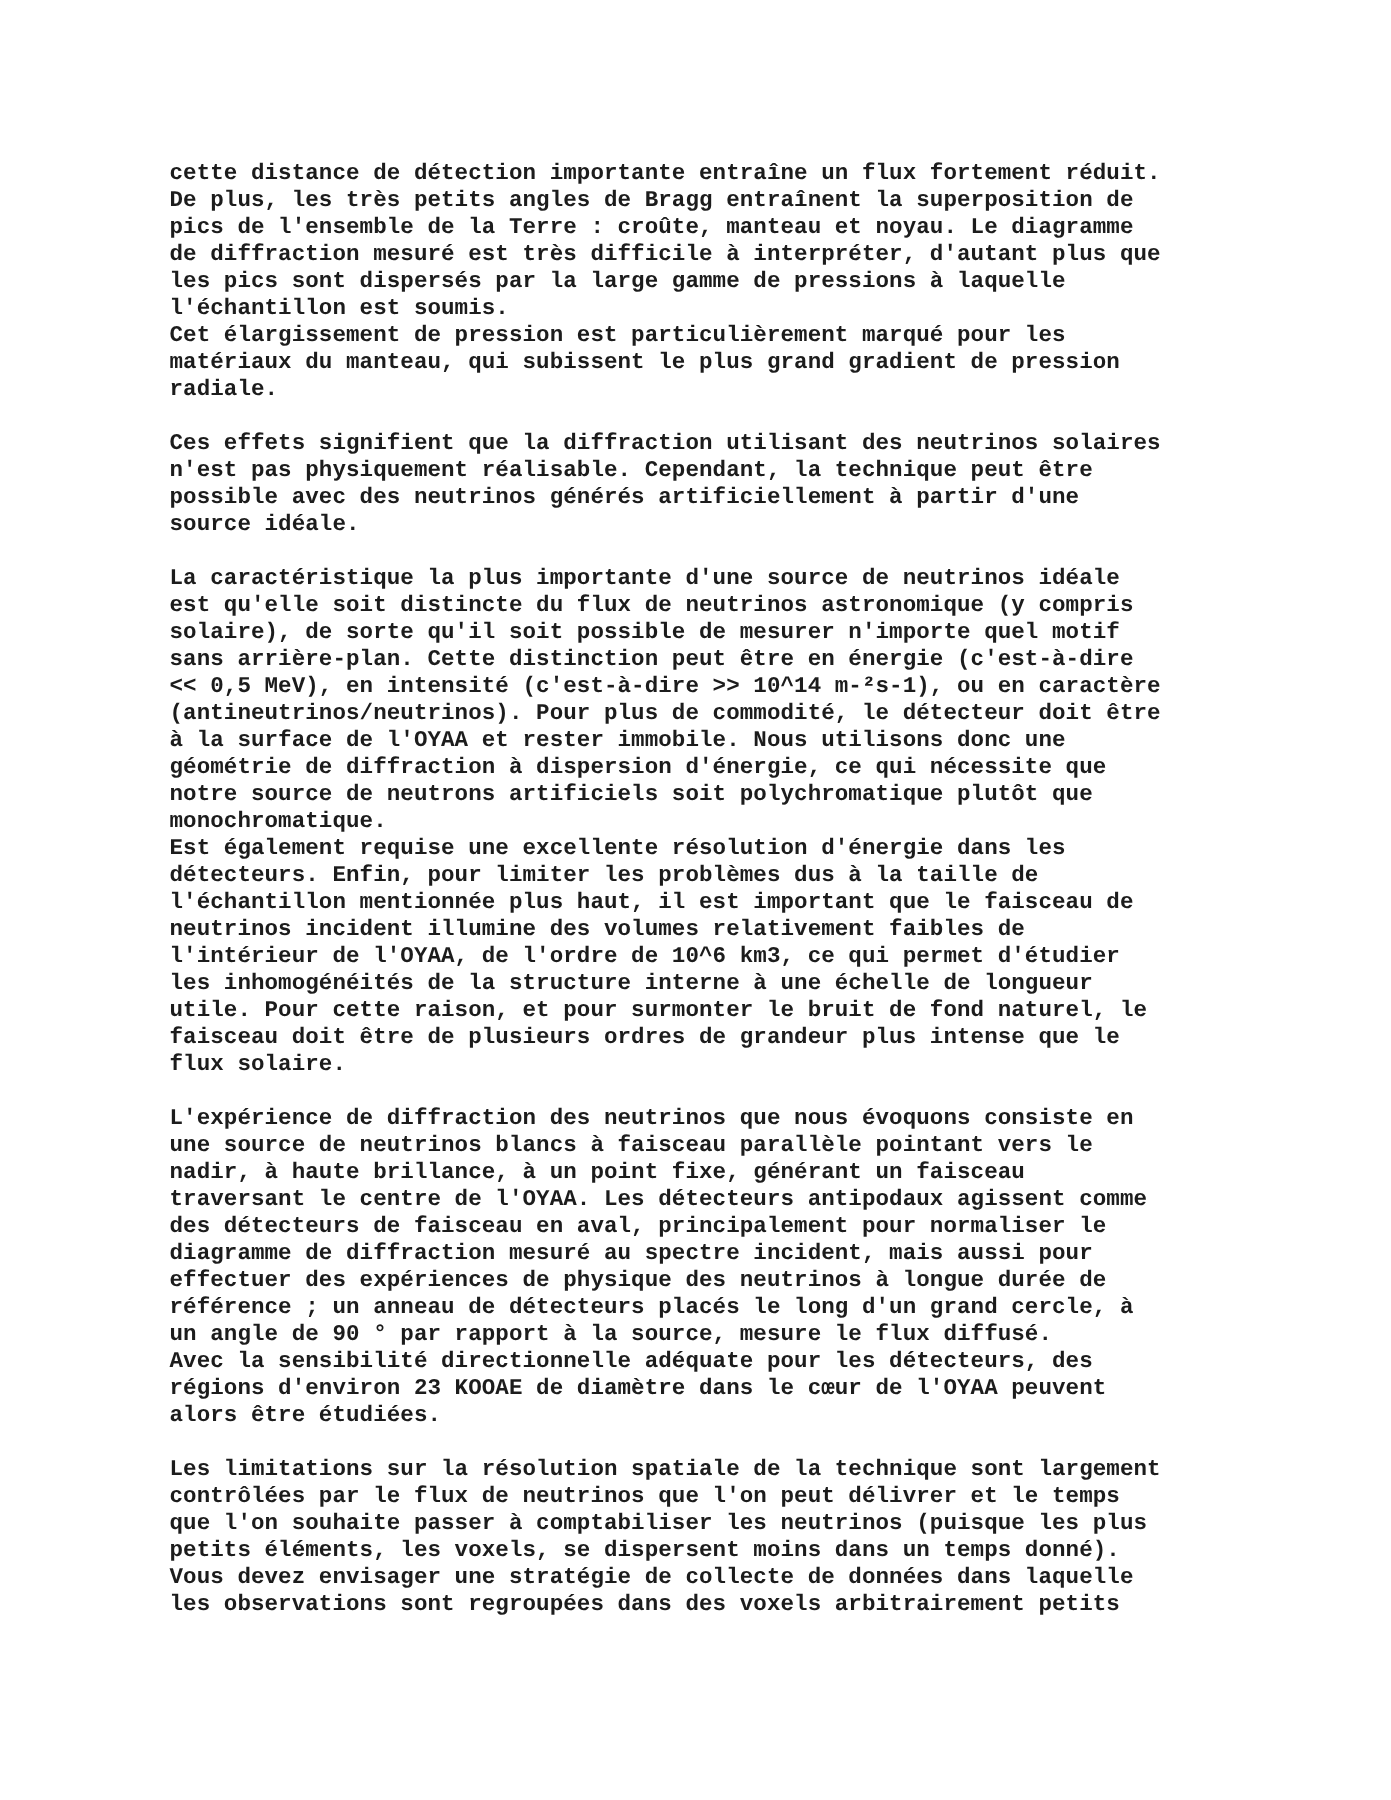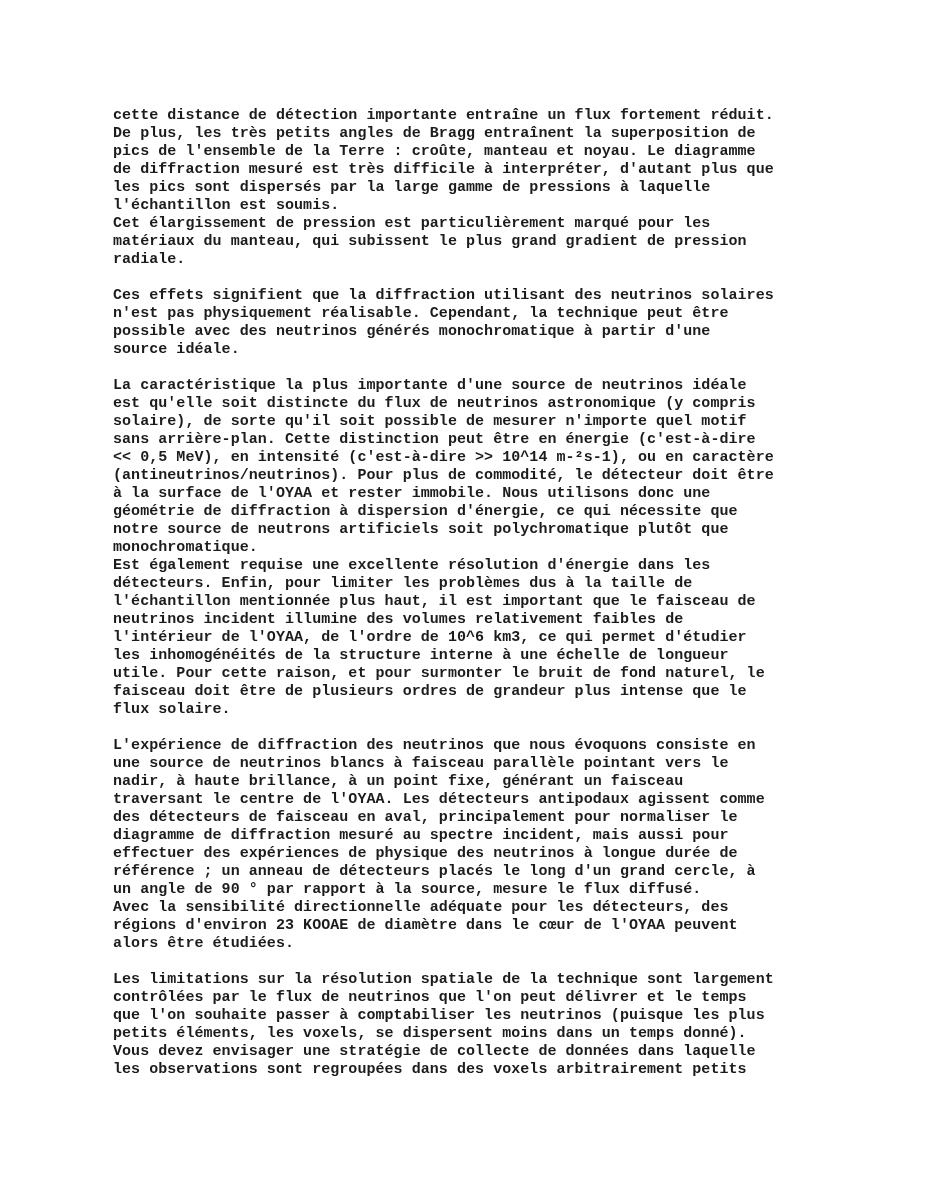--- a/index.html
+++ b/index.html
@@ -44,21 +44,21 @@
 De plus, les très petits angles de Bragg entraînent la superposition de
 pics de l'ensemble de la Terre : croûte, manteau et noyau. Le diagramme
 de diffraction mesuré est très difficile à interpréter, d'autant plus que
 les pics sont dispersés par la large gamme de pressions à laquelle
 l'échantillon est soumis.
 Cet élargissement de pression est particulièrement marqué pour les
 matériaux du manteau, qui subissent le plus grand gradient de pression
 radiale.</p>
     <p class="para">Ces effets signifient que la diffraction utilisant des neutrinos solaires
 n'est pas physiquement réalisable. Cependant, la technique peut être
-possible avec des neutrinos générés monochromatique à partir d'une
+possible avec des neutrinos générés artificiellement à partir d'une
 source idéale.</p>
     <p class="para">La caractéristique la plus importante d'une source de neutrinos idéale
 est qu'elle soit distincte du flux de neutrinos astronomique (y compris
 solaire), de sorte qu'il soit possible de mesurer n'importe quel motif
 sans arrière-plan. Cette distinction peut être en énergie (c'est-à-dire
 &lt;&lt; 0,5 MeV), en intensité (c'est-à-dire &gt;&gt; 10^14 m-²s-1), ou en caractère
 (antineutrinos/neutrinos). Pour plus de commodité, le détecteur doit être
 à la surface de l'OYAA et rester immobile. Nous utilisons donc une
 géométrie de diffraction à dispersion d'énergie, ce qui nécessite que
 notre source de neutrons artificiels soit polychromatique plutôt que

